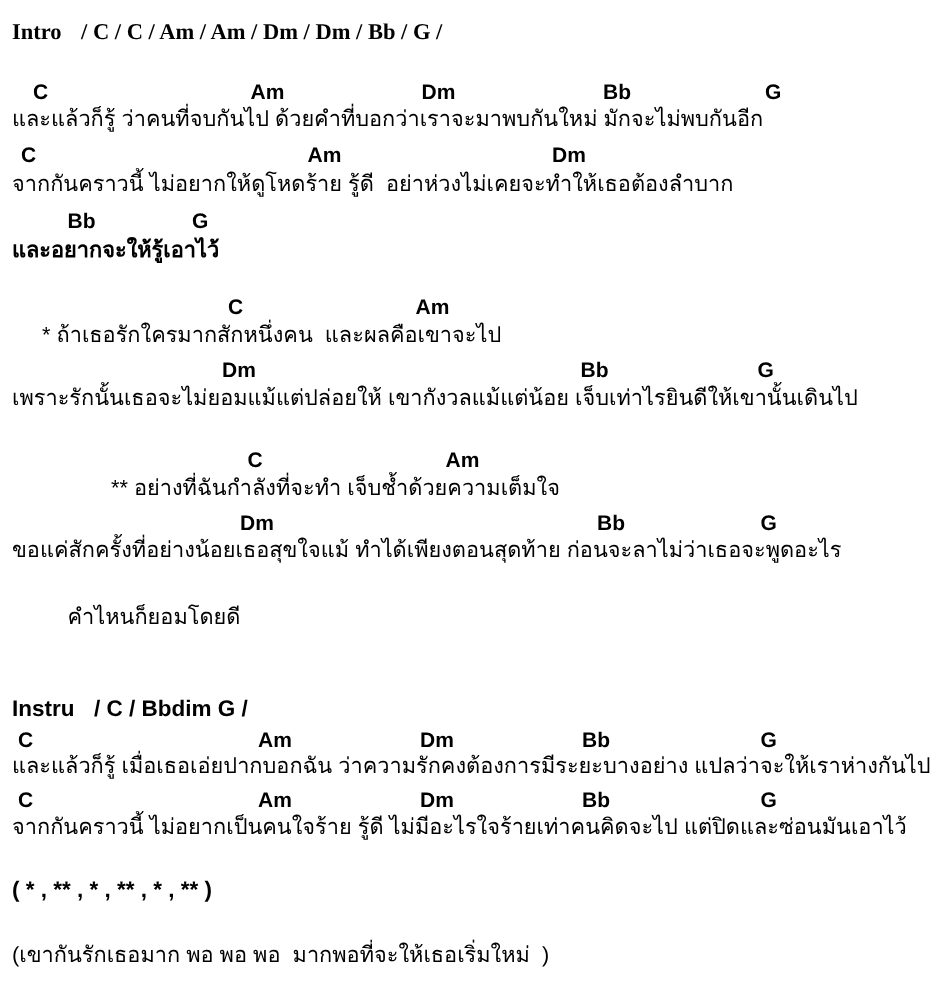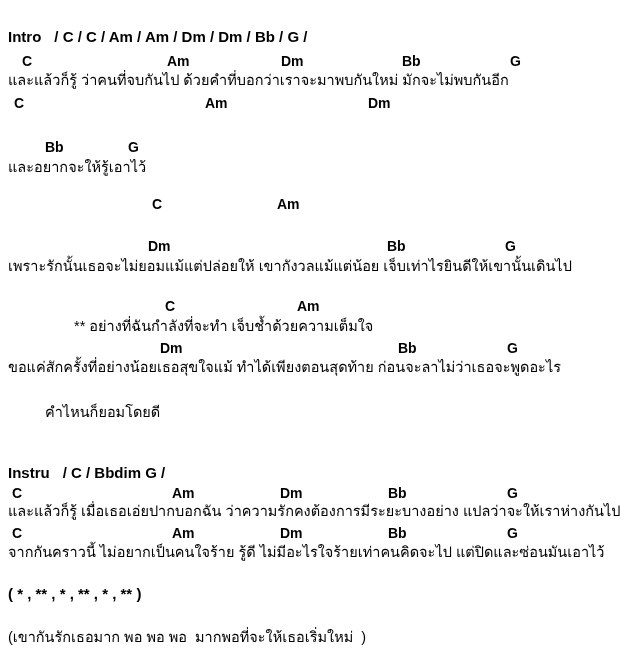--- a/index.html
+++ b/index.html
@@ -59,47 +59,49 @@
     line-height: 18px;
     white-space: pre;
     color: #000000;
   }
 </style>
 </head>
 <body>
 
 <div class="sheet">
 
-  <div class="heading" style="top:28px; left:8px;"><span>Intro</span><span class="seq">/ C / C / Am / Am / Dm / Dm / Bb / G /</span></div>
+  <div class="heading" style="top:13px; left:8px;font-family:Liberation Serif, serif;"><span>Intro</span><span class="seq">/ C / C / Am / Am / Dm / Dm / Bb / G /</span></div>
 
   <div class="chord-row" style="top:54px;">
     <span class="chord" style="left:22px">C</span>
     <span class="chord" style="left:167px">Am</span>
     <span class="chord" style="left:281px">Dm</span>
     <span class="chord" style="left:402px">Bb</span>
     <span class="chord" style="left:510px">G</span>
   </div>
   <div class="lyric" style="top:70px; left:8px;">และแล้วก็รู้ ว่าคนที่จบกันไป ด้วยคำที่บอกว่าเราจะมาพบกันใหม่ มักจะไม่พบกันอีก</div>
 
   <div class="chord-row" style="top:96px;">
     <span class="chord" style="left:14px">C</span>
     <span class="chord" style="left:205px">Am</span>
     <span class="chord" style="left:368px">Dm</span>
   </div>
+  <div class="lyric" style="top:113px; left:8px;">จากกันคราวนี้ ไม่อยากให้ดูโหดร้าย รู้ดี  อย่าห่วงไม่เคยจะทำให้เธอต้องลำบาก</div>
 
   <div class="chord-row" style="top:140px;">
     <span class="chord" style="left:45px">Bb</span>
     <span class="chord" style="left:128px">G</span>
   </div>
-  <div class="lyric" style="top:157px; left:8px;">และอยากจะให้รู้เอาไว้</div>
+  <div class="lyric" style="top:157px; left:8px;font-weight:bold;">และอยากจะให้รู้เอาไว้</div>
 
   <div class="chord-row" style="top:197px;">
     <span class="chord" style="left:152px">C</span>
     <span class="chord" style="left:277px">Am</span>
   </div>
+  <div class="lyric" style="top:214px; left:28px;">* ถ้าเธอรักใครมากสักหนึ่งคน  และผลคือเขาจะไป</div>
 
   <div class="chord-row" style="top:239px;">
     <span class="chord" style="left:148px">Dm</span>
     <span class="chord" style="left:387px">Bb</span>
     <span class="chord" style="left:505px">G</span>
   </div>
   <div class="lyric" style="top:256px; left:8px;">เพราะรักนั้นเธอจะไม่ยอมแม้แต่ปล่อยให้ เขากังวลแม้แต่น้อย เจ็บเท่าไรยินดีให้เขานั้นเดินไป</div>
 
   <div class="chord-row" style="top:299px;">
     <span class="chord" style="left:165px">C</span>

